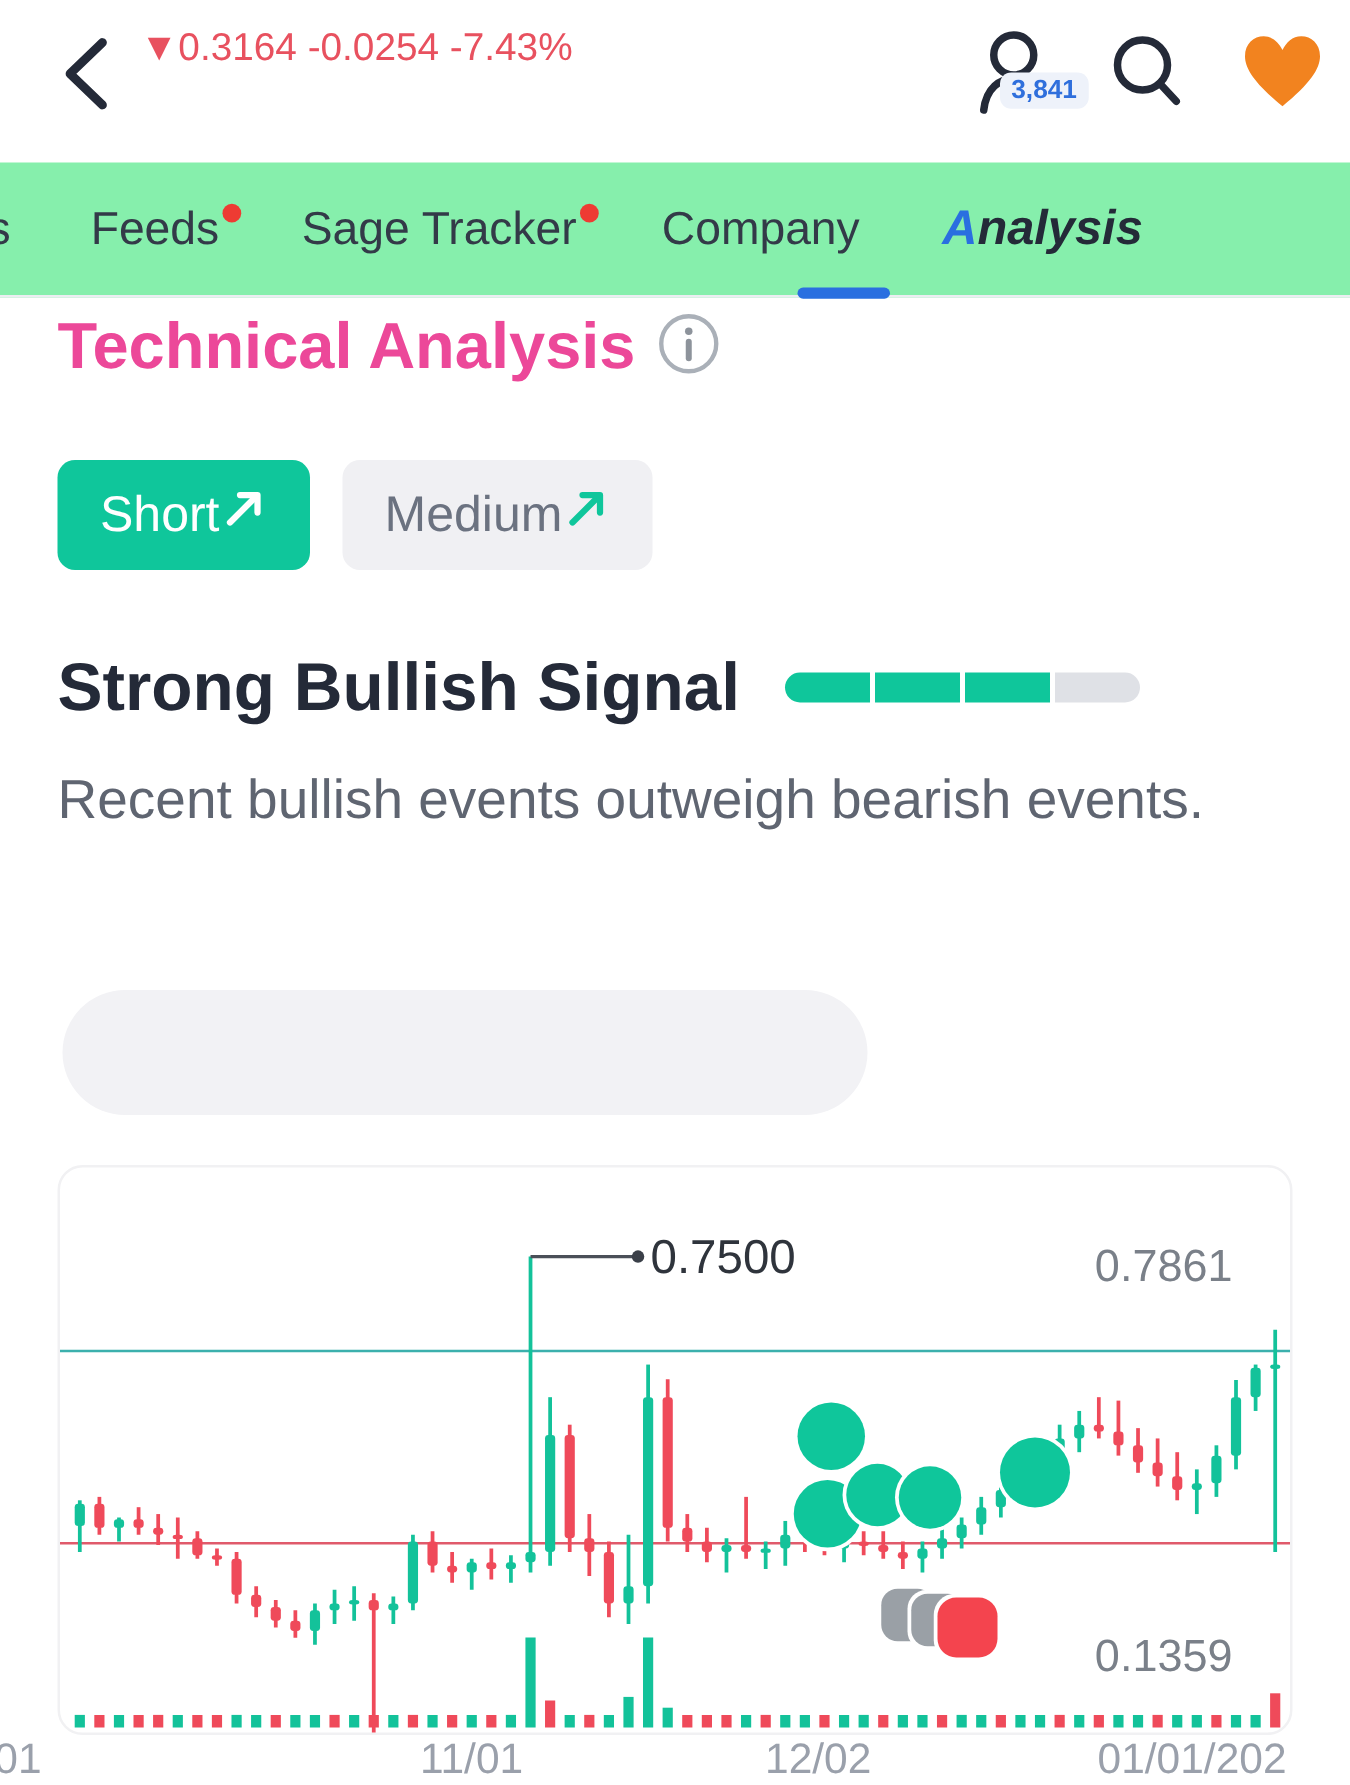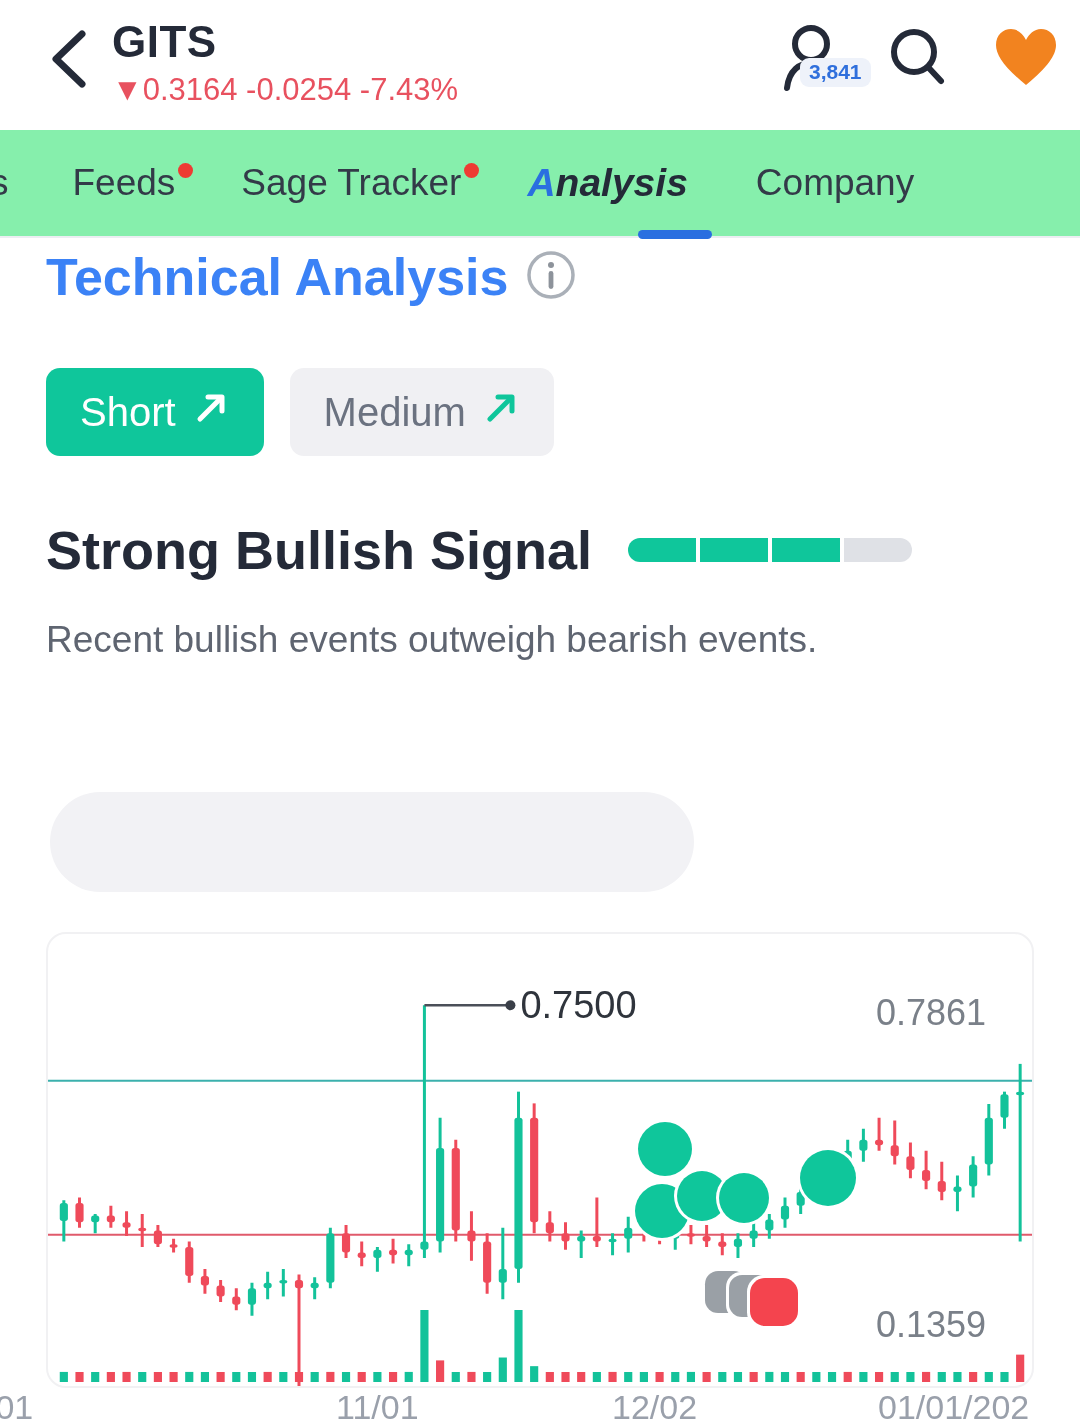--- a/index.html
+++ b/index.html
@@ -64,49 +64,49 @@
   #tab-underline {
     position: absolute; left: 638px; bottom: -3px;
     width: 74px; height: 9px; border-radius: 5px; background: #2a6fe0;
   }
 
   
   #section-title-row {
     position: absolute; left: 46px; top: 244px;
     display: flex; align-items: center; gap: 17px;
   }
-  #section-title { font-size: 52px; font-weight: 700; color: #3b82f6; line-height: 66px; }
+  #section-title { font-size: 52px; font-weight: 700; color: #ec4899; line-height: 66px; }
   #info-icon { display: block; }
 
   #horizon-pills {
     position: absolute; left: 46px; top: 368px;
     display: flex; gap: 26px;
   }
   .pill {
-    display: flex; align-items: center; justify-content: flex-start; gap: 16px;
+    display: flex; align-items: center; justify-content: flex-start; gap: 0;
     height: 88px; border-radius: 14px; padding: 0 34px;
     font-size: 40px; cursor: pointer; white-space: nowrap;
   }
   .pill.sel { background: #0fc69b; color: #ffffff; }
   .pill.unsel { background: #f0f0f3; color: #6b7280; }
 
   #signal-row {
     position: absolute; left: 46px; top: 512px;
     display: flex; align-items: center; gap: 36px;
   }
   #signal-title { font-size: 54px; font-weight: 700; color: #242a38; line-height: 76px; white-space: nowrap; }
   #strength-meter { display: flex; gap: 4px; align-items: center; }
   .seg { width: 68px; height: 24px; background: #dfe1e6; }
   .seg.on { background: #0fc69b; }
   .seg:first-child { border-radius: 12px 0 0 12px; }
   .seg:last-child { border-radius: 0 12px 12px 0; }
 
   #signal-desc {
     position: absolute; left: 46px; top: 608px; width: 940px;
-    font-size: 37px; color: #5f6571; line-height: 64px;
+    font-size: 44px; color: #5f6571; line-height: 64px;
   }
 
   
   #freq-toggle {
     position: absolute; left: 50px; top: 792px;
     width: 644px; height: 100px; border-radius: 50px;
     background: #f2f2f5; display: flex; align-items: center;
     padding: 8px;
   }
   .freq {
@@ -144,21 +144,20 @@
 
   <div id="back-btn">
     <span>
       <svg width="46" height="62" viewBox="0 0 46 62">
         <polyline points="36,6 10,31 36,56" fill="none" stroke="#242a38" stroke-width="7" stroke-linecap="round" stroke-linejoin="round"></polyline>
       </svg>
     </span>
   </div>
 
   <div id="ticker-block">
-    <div id="ticker-symbol">GITS</div>
     <div id="ticker-quote">▼0.3164 -0.0254 -7.43%</div>
   </div>
 
   <div id="header-actions">
 
     <div class="hdr-icon">
       <span>
         <svg width="62" height="72" viewBox="0 0 62 72">
           <circle cx="33" cy="22" r="16" fill="none" stroke="#242a38" stroke-width="6"></circle>
           <path d="M9 66 C11 48 22 41 33 41" fill="none" stroke="#242a38" stroke-width="6" stroke-linecap="round"></path>
@@ -193,25 +192,25 @@
     <span>s</span>
   </div>
   <div class="tab" style="margin-left:60px">
     <span>Feeds</span>
     <span class="dot"></span>
   </div>
   <div class="tab" style="margin-left:62px">
     <span>Sage Tracker</span>
     <span class="dot"></span>
   </div>
+  <div class="tab" style="margin-left:64px">
+    <span>Company</span>
+  </div>
   <div class="tab active" style="margin-left:62px">
     <span class="lead">A</span><span>nalysis</span>
-  </div>
-  <div class="tab" style="margin-left:64px">
-    <span>Company</span>
   </div>
   <div id="tab-underline"></div>
 </div>
 
 <div id="section-title-row">
   <div id="section-title">Technical Analysis</div>
   <span id="info-icon">
     <svg width="52" height="52" viewBox="0 0 52 52">
       <circle cx="26" cy="26" r="22" fill="none" stroke="#aab0b8" stroke-width="3.5"></circle>
       <circle cx="26" cy="16" r="3" fill="#8d939b"></circle>

